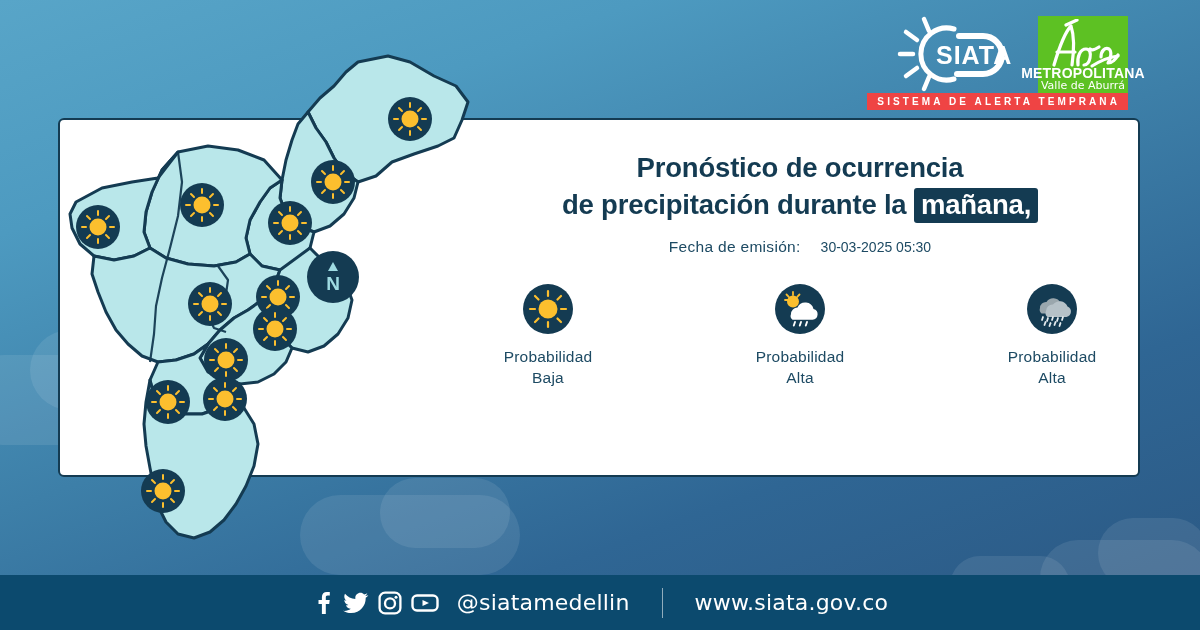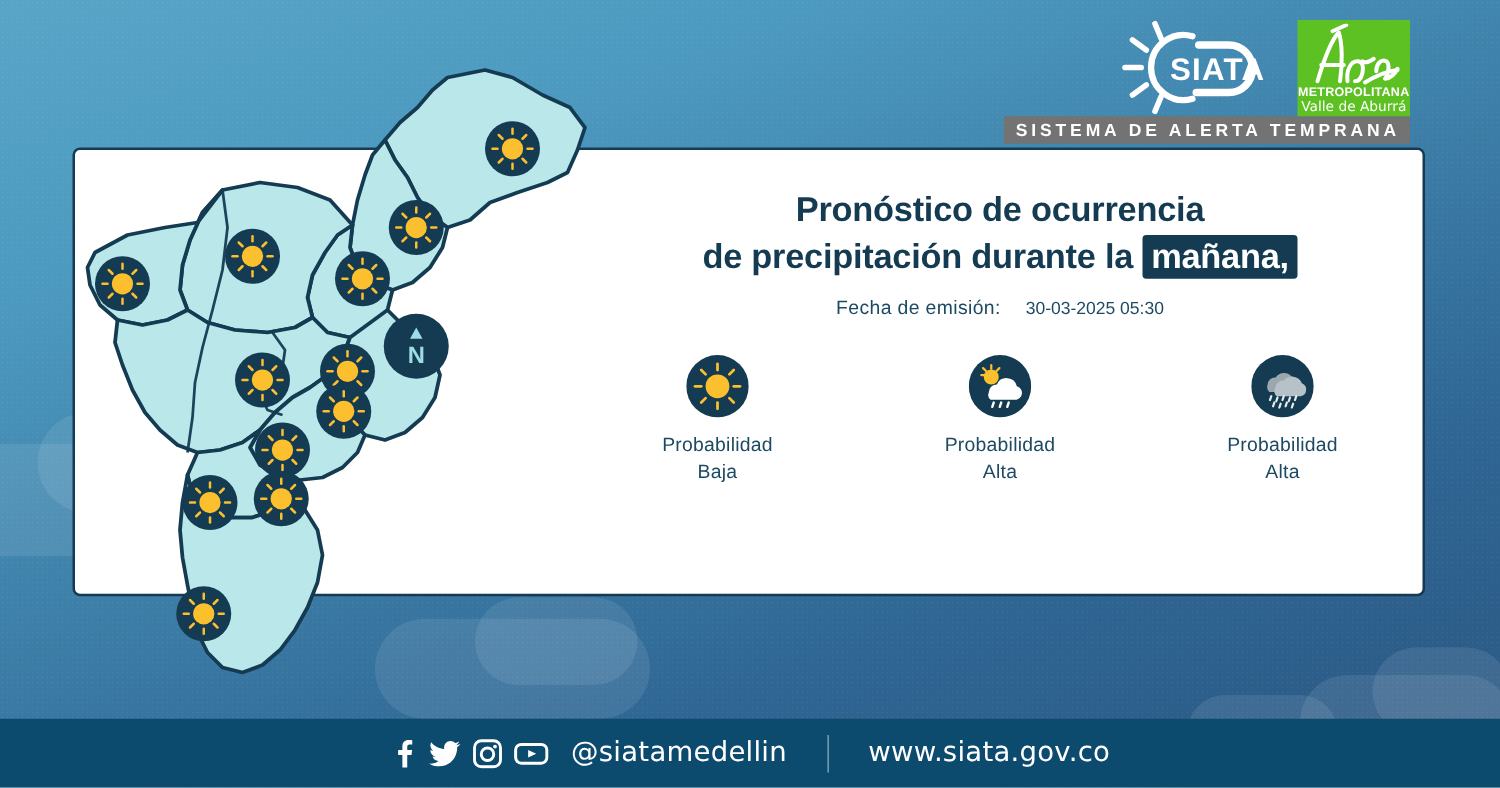--- a/index.html
+++ b/index.html
@@ -38,25 +38,25 @@
   .area-logo{
     width:90px;height:82px;background:#5dc123;
     position:relative;display:flex;flex-direction:column;
     align-items:center;justify-content:flex-end;padding-bottom:5px;box-sizing:border-box;
   }
   .area-script{
     position:absolute;top:2px;left:0;right:0;height:54px;
     display:flex;align-items:center;justify-content:center;
   }
   .area-script svg{display:block;}
-  .area-l1{font-size:10px;font-weight:bold;color:#fff;letter-spacing:.2px;line-height:1.05;}
+  .area-l1{font-size:14px;font-weight:bold;color:#fff;letter-spacing:.2px;line-height:1.05;}
   .area-l2{font-size:11px;color:#fff;line-height:1.15;font-family:"DejaVu Sans",sans-serif;}
   .siata-strip{
-    position:absolute;right:72px;top:93px;background:#737373;
-    color:#fff;font-size:14px;font-weight:bold;letter-spacing:3.1px;
+    position:absolute;right:72px;top:93px;background:#ef4444;
+    color:#fff;font-size:10px;font-weight:bold;letter-spacing:3.1px;
     padding:3px 8px 3px 10px;white-space:nowrap;text-align:center;
   }
 
   
   .card{
     position:absolute;left:58px;top:118px;width:1082px;height:359px;
     background:#fff;border-radius:6px;border:2px solid #143b52;
     box-sizing:border-box;
   }
 
@@ -72,21 +72,21 @@
   .content{position:absolute;left:470px;top:150px;width:660px;text-align:center;color:#143b52;}
   .title{
     font-size:27.5px;font-weight:bold;line-height:1.33;letter-spacing:-.2px;
     color:#143b52;margin:0;
   }
   .hl{background:#143b52;color:#fff;padding:1px 7px 3px 7px;border-radius:3px;}
   .emis{margin-top:15px;font-size:15.5px;color:#1d4a63;letter-spacing:.3px;}
   .emis .lbl{font-weight:normal;}
   .emis .val{font-size:14px;letter-spacing:0;margin-left:20px;}
 
-  .legend{margin-top:28px;display:flex;justify-content:center;gap:86px;}
+  .legend{margin-top:28px;display:flex;justify-content:center;gap:112px;}
   .legend-item{width:140px;display:flex;flex-direction:column;align-items:center;}
   .legend-icon{width:50px;height:50px;}
   .legend-icon svg{display:block;}
   .legend-label{
     margin-top:13px;font-size:15.5px;line-height:1.33;color:#1d4a63;letter-spacing:.2px;
   }
 
   
   .footer{
     position:absolute;left:0;bottom:0;width:1200px;height:55px;background:#0c4a6e;

